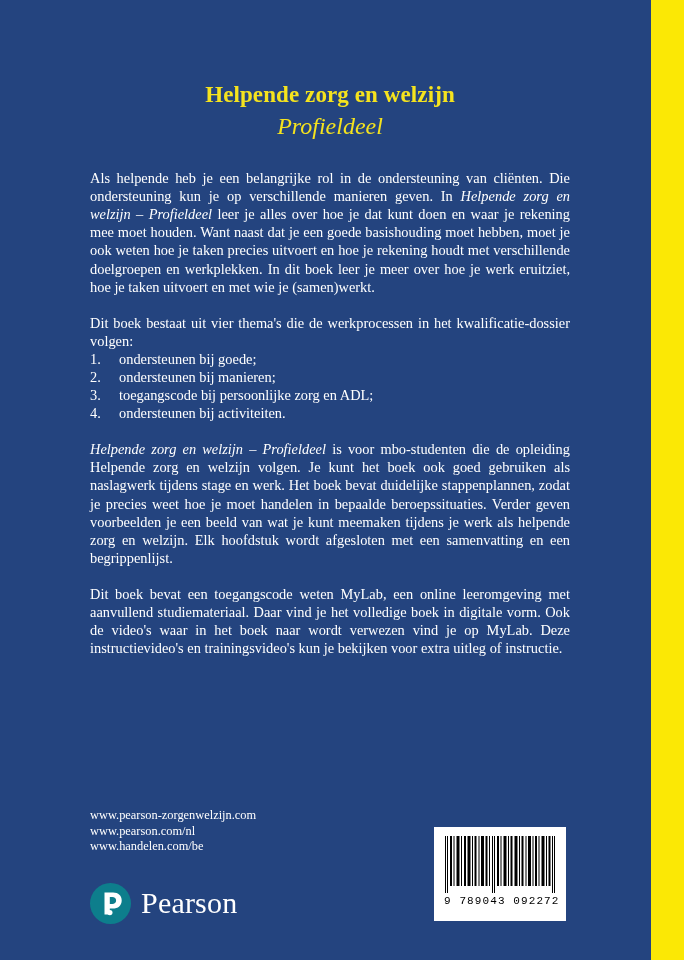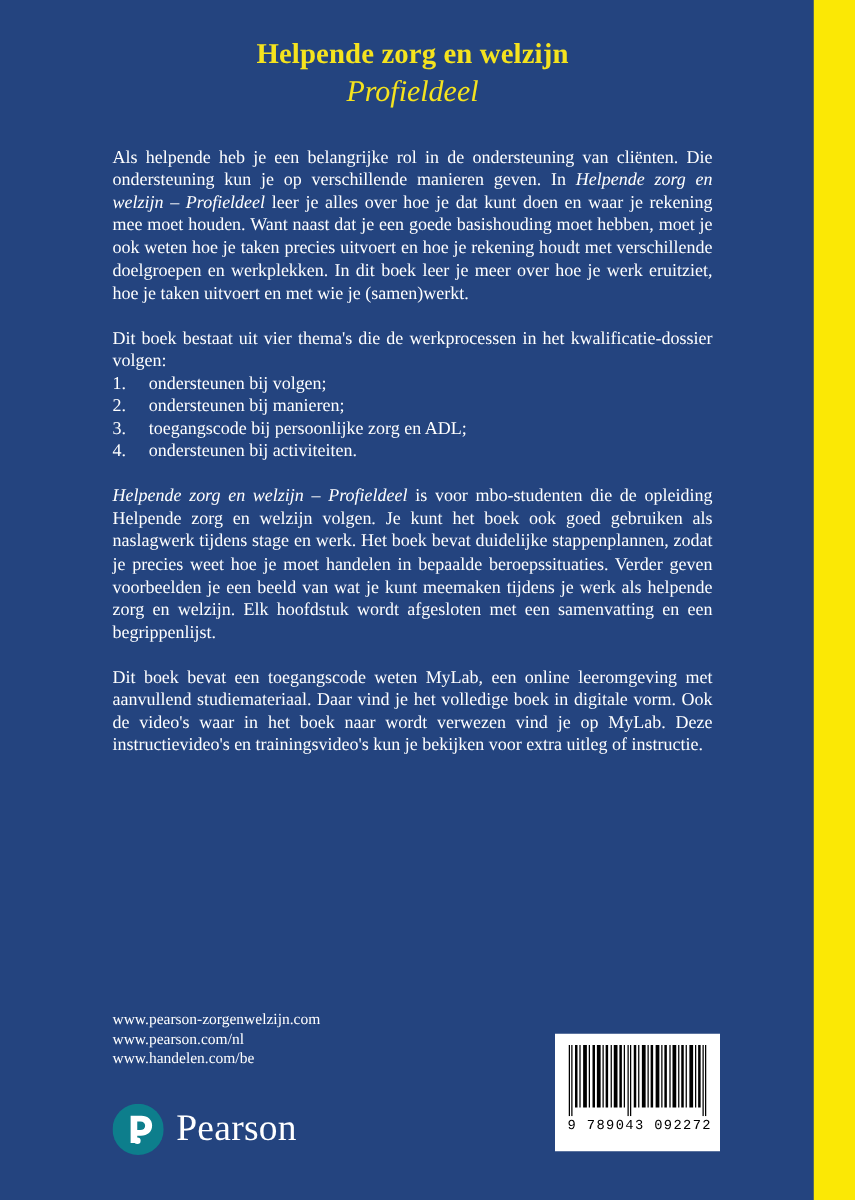--- a/index.html
+++ b/index.html
@@ -29,21 +29,21 @@
     background: #fbe805;
   }
   .content {
     position: absolute;
     left: 90px;
     top: 0;
     width: 480px;
   }
   .title-block {
     text-align: center;
-    padding-top: 30px;
+    padding-top: 82px;
   }
   .main-title {
     color: #f5e31e;
     font-size: 23px;
     font-weight: bold;
     letter-spacing: 0.1px;
     line-height: 1.15;
     margin: 0;
   }
   .sub-title {
@@ -116,21 +116,21 @@
   }
   .logo-word {
     color: #ffffff;
     font-size: 30px;
     margin-left: 10px;
     letter-spacing: 0.2px;
     line-height: 1;
   }
   .barcode-box {
     position: absolute;
-    left: 444px;
+    left: 434px;
     top: 827px;
     width: 132px;
     height: 94px;
     background: #ffffff;
     box-sizing: border-box;
     padding: 9px 22px 4px 10px;
   }
   .barcode-bars {
     height: 57px;
     width: 112px;
@@ -159,21 +159,21 @@
     <div class="title-block">
       <h1 class="main-title">Helpende zorg en welzijn</h1>
       <h2 class="sub-title">Profieldeel</h2>
     </div>
 
     <p class="body-text para first"><span>Als helpende heb je een belangrijke rol in de ondersteuning van cliënten. Die ondersteuning kun je op verschillende manieren geven. In </span><i>Helpende zorg en welzijn – Profieldeel</i><span> leer je alles over hoe je dat kunt doen en waar je rekening mee moet houden. Want naast dat je een goede basishouding moet hebben, moet je ook weten hoe je taken precies uitvoert en hoe je rekening houdt met verschillende doelgroepen en werkplekken. In dit boek leer je meer over hoe je werk eruitziet, hoe je taken uitvoert en met wie je (samen)werkt.</span></p>
 
     <p class="body-text para">Dit boek bestaat uit vier thema's die de werkprocessen in het kwalificatie-dossier volgen:</p>
 
     <ul class="list">
-      <li><span class="num">1.</span><span>ondersteunen bij volgen;</span></li>
+      <li><span class="num">1.</span><span>ondersteunen bij goede;</span></li>
       <li><span class="num">2.</span><span>ondersteunen bij manieren;</span></li>
       <li><span class="num">3.</span><span>toegangscode bij persoonlijke zorg en ADL;</span></li>
       <li><span class="num">4.</span><span>ondersteunen bij activiteiten.</span></li>
     </ul>
 
     <p class="body-text para"><i>Helpende zorg en welzijn – Profieldeel</i><span> is voor mbo-studenten die de opleiding Helpende zorg en welzijn volgen. Je kunt het boek ook goed gebruiken als naslagwerk tijdens stage en werk. Het boek bevat duidelijke stappenplannen, zodat je precies weet hoe je moet handelen in bepaalde beroepssituaties. Verder geven voorbeelden je een beeld van wat je kunt meemaken tijdens je werk als helpende zorg en welzijn. Elk hoofdstuk wordt afgesloten met een samenvatting en een begrippenlijst.</span></p>
 
     <p class="body-text para"><span>Dit boek bevat een toegangscode weten </span><b>MyLab</b><span>, een online leeromgeving met aanvullend studiemateriaal. Daar vind je het volledige boek in digitale vorm. Ook de video's waar in het boek naar wordt verwezen vind je op MyLab. Deze instructievideo's en trainingsvideo's kun je bekijken voor extra uitleg of instructie.</span></p>
 
   </div>

